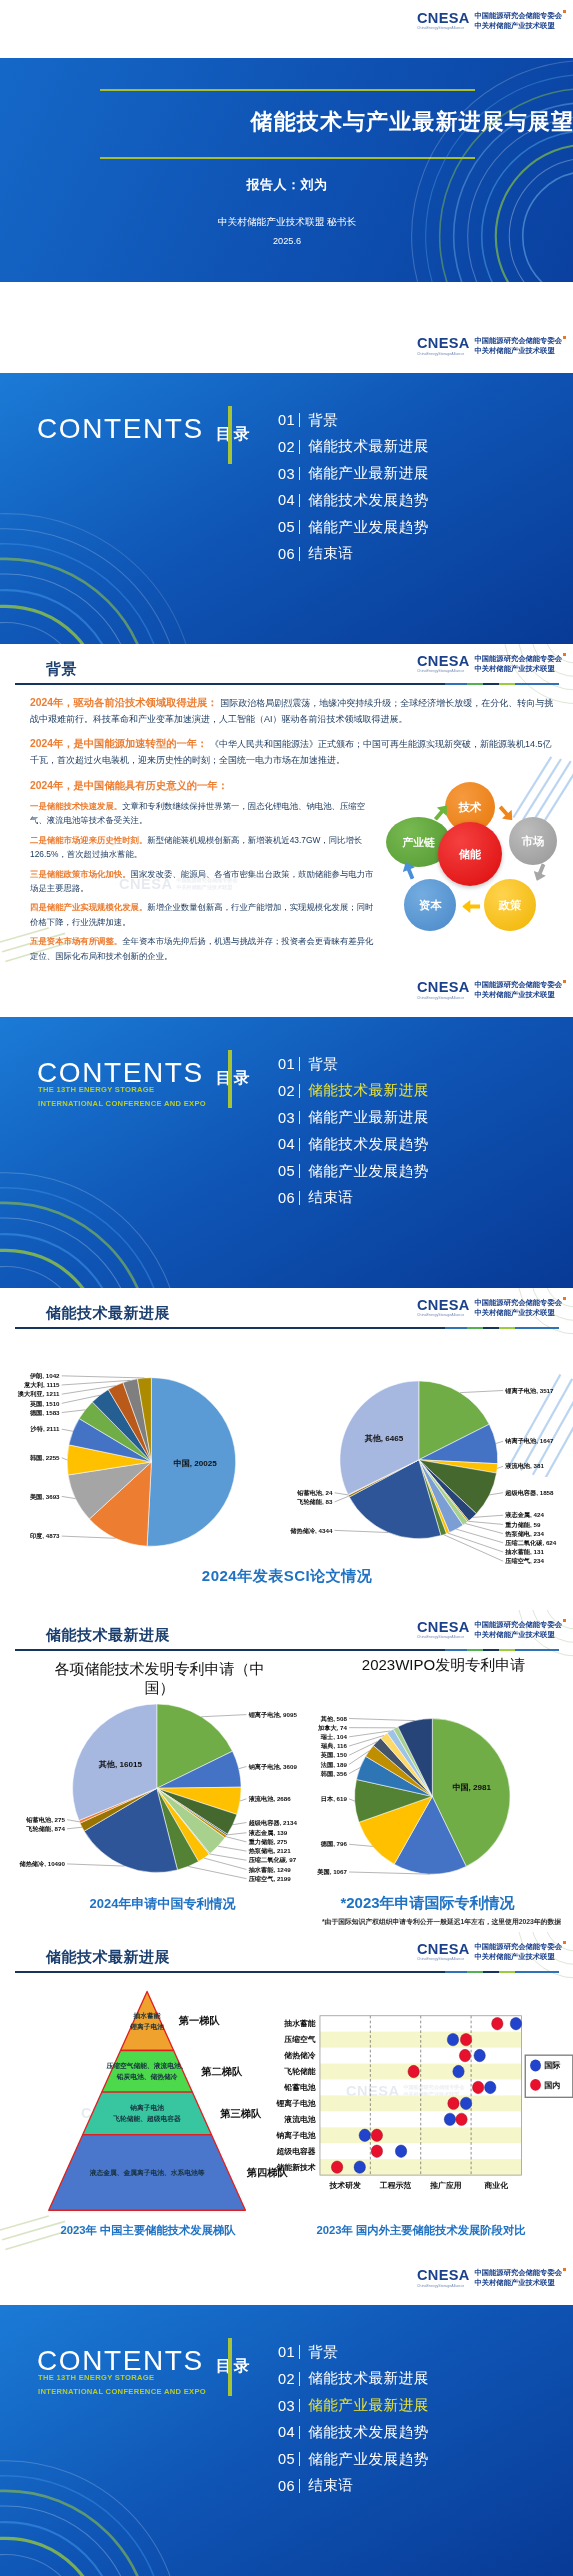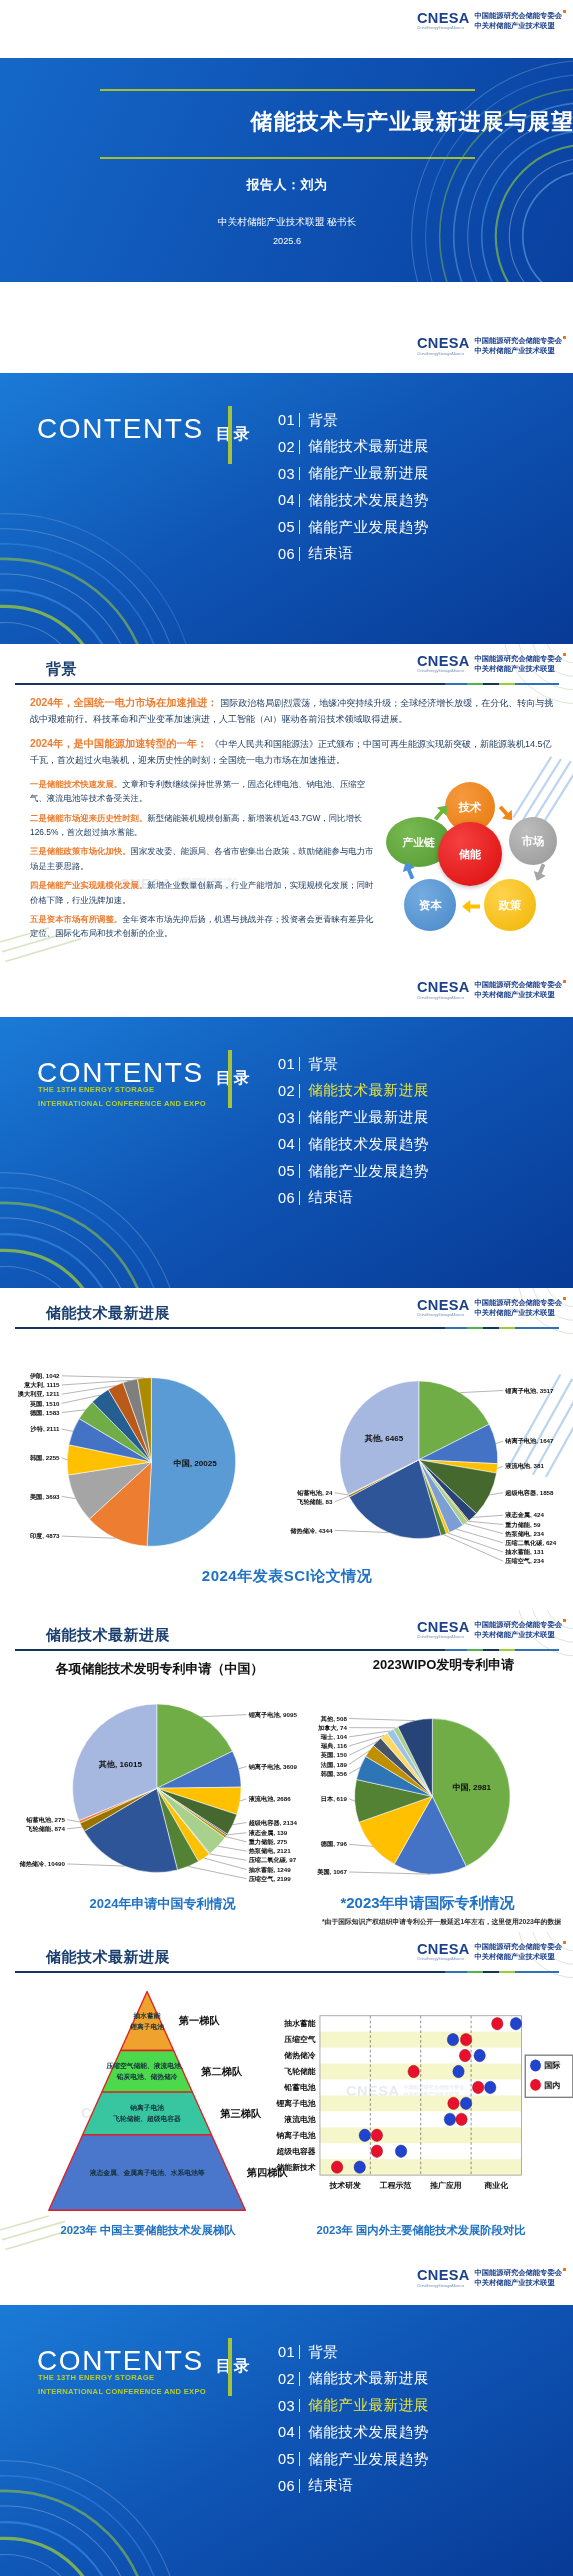--- a/index.html
+++ b/index.html
@@ -49,21 +49,21 @@
   .plead{color:#ED7D31;font-weight:700;font-size:8.4px}
   .points{width:350px}
   .points p{margin:0 0 4.9px 0;line-height:1.72;font-size:8.4px;color:#17365D}
   .circle-diagram{position:absolute;left:386px;top:138px;width:186px;height:170px;z-index:2}
   .cir{position:absolute;border-radius:50%;display:flex;align-items:center;justify-content:center;color:#fff;font-weight:800;text-align:center;line-height:1.15}
   .barrow{position:absolute;width:18.4px;height:13px;clip-path:polygon(0 35%,55% 35%,55% 0,100% 50%,55% 100%,55% 65%,0 65%)}
   
   .chart-svg{position:absolute;left:0;top:0;z-index:3}
   .pie-lbl{font:700 11.5px "Liberation Sans","DejaVu Sans",sans-serif;fill:#111}
   .pie-lbl-in{font:700 15px "Liberation Sans","DejaVu Sans",sans-serif;fill:#111}
-  .pie-title{position:absolute;font-size:13px;font-weight:700;color:#111;z-index:4;text-align:center;width:227px}
+  .pie-title{position:absolute;font-size:15px;font-weight:400;color:#111;z-index:4;text-align:center;width:227px}
   .caption{position:absolute;color:#2072C4;font-weight:800;z-index:4;text-align:center}
   .cap-center{left:0;right:0;bottom:24px;font-size:15px;letter-spacing:0.5px}
   .cap-l{left:38px;width:249px;bottom:19.4px;font-size:13px}
   .cap-r{left:303px;width:249px;bottom:19.4px;font-size:15px}
   .cap-l7{left:32px;width:232px;bottom:16px;font-size:11.3px}
   .cap-r7{left:294px;width:254px;bottom:16px;font-size:11.3px}
   .footnote{position:absolute;right:13px;bottom:5.4px;font-size:6.8px;color:#333;font-weight:600;z-index:4}
   .axis-lbl{font:700 14.5px "Liberation Sans","DejaVu Sans",sans-serif;fill:#111}
   .leg-lbl{font:700 15px "Liberation Sans","DejaVu Sans",sans-serif;fill:#111}
   .tier-txt{font:700 12.5px "Liberation Sans","DejaVu Sans",sans-serif;fill:#16323E}
@@ -219,22 +219,23 @@
           <line x1="0" y1="46" x2="90" y2="20"></line>
       </g>
     </svg>
     <div class="sl-title">背景</div>
     <div class="underline"></div>
     <div class="wm" style="left:119px;top:232px">
       <span class="b">CNESA</span>
       <span class="s"><span>中国能源研究会储能专委会</span><br><span>中关村储能产业技术联盟</span></span>
     </div>
     <div class="bg-text">
-      <p class="para"><span class="lead">2024年，全国统一电力市场在加速推进：</span> <span>国际政治格局剧烈震荡，地缘冲突持续升级；全球经济增长放缓，在分化、转向与挑战中艰难前行。科技革命和产业变革加速演进，人工智能（AI）驱动各前沿技术领域取得进展。</span></p>
+      <p class="para"><span class="lead">2024年，驱动各前沿技术领域取得进展：</span> <span>国际政治格局剧烈震荡，地缘冲突持续升级；全球经济增长放缓，在分化、转向与挑战中艰难前行。科技革命和产业变革加速演进，人工智能（AI）驱动各前沿技术领域取得进展。</span></p>
       <p class="para"><span class="lead">2024年，是中国能源加速转型的一年：</span> <span>《中华人民共和国能源法》正式颁布；中国可再生能源实现新突破，新能源装机14.5亿千瓦，首次超过火电装机，迎来历史性的时刻；全国统一电力市场在加速推进。</span></p>
+      <p class="para" style="margin-bottom:4.3px"><span class="lead">2024年，是中国储能具有历史意义的一年：</span></p>
       <div class="points">
         <p><span class="plead">一是储能技术快速发展。</span><span>文章和专利数继续保持世界第一，固态化锂电池、钠电池、压缩空气、液流电池等技术备受关注。</span></p>
         <p><span class="plead">二是储能市场迎来历史性时刻。</span><span>新型储能装机规模创新高，新增装机近43.7GW，同比增长126.5%，首次超过抽水蓄能。</span></p>
         <p><span class="plead">三是储能政策市场化加快。</span><span>国家发改委、能源局、各省市密集出台政策，鼓励储能参与电力市场是主要思路。</span></p>
         <p><span class="plead">四是储能产业实现规模化发展。</span><span>新增企业数量创新高，行业产能增加，实现规模化发展；同时价格下降，行业洗牌加速。</span></p>
         <p><span class="plead">五是资本市场有所调整。</span><span>全年资本市场先抑后扬，机遇与挑战并存；投资者会更青睐有差异化定位、国际化布局和技术创新的企业。</span></p>
       </div>
     </div>
     <div class="circle-diagram">
       <div class="cir" style="left:59px;top:0;width:50px;height:50px;background:radial-gradient(circle at 35% 30%,#F59A3F,#E8780A);font-size:11.3px">技术</div>

